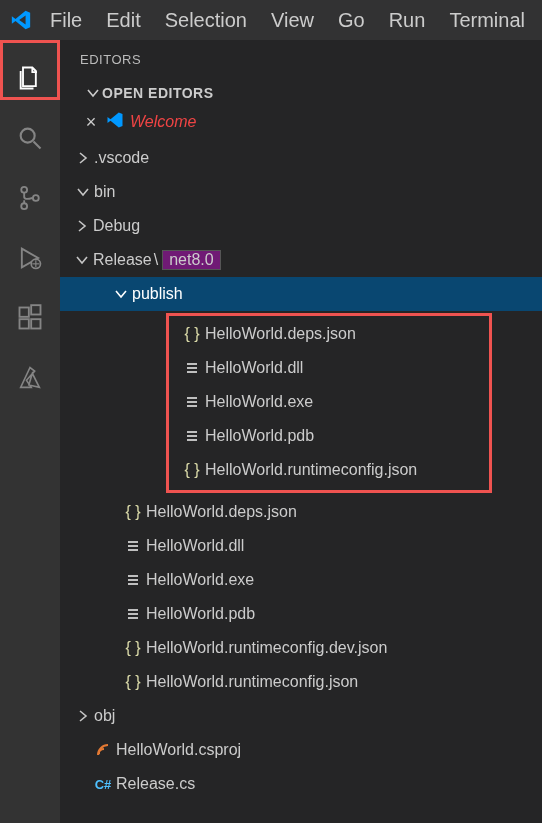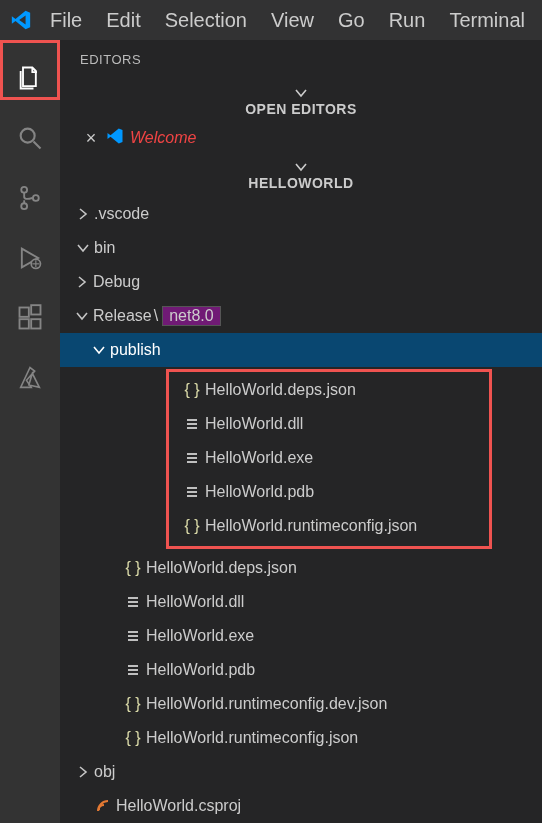--- a/index.html
+++ b/index.html
@@ -80,21 +80,20 @@
       letter-spacing: 0.5px;
     }
     .section-header {
       display: flex;
       align-items: center;
       padding: 4px 24px;
       font-weight: 700;
       font-size: 14px;
       letter-spacing: 0.5px;
       cursor: pointer;
-      flex-direction: column;
     }
     .section-header .chev { width: 18px; display: inline-flex; justify-content: center; }
     .editor-item {
       display: flex;
       align-items: center;
       padding: 6px 0 6px 22px;
       gap: 6px;
     }
     .editor-item .close { color: #cccccc; font-size: 18px; width: 18px; text-align:center; }
     .editor-item .label { font-style: italic; color: #ef4444; }
@@ -108,21 +107,21 @@
       cursor: pointer;
       text-align: right;
     }
     .row.selected { background: #094771; }
     .row .chev { width: 18px; display:inline-flex; justify-content:center; color:#c5c5c5; }
     .row .chev.hidden { visibility: hidden; }
     .row .icon { width: 22px; display:inline-flex; justify-content:center; align-items:center; }
     .row .label { padding-left: 2px; }
     .indent-0{padding-left:14px}
     .indent-1{padding-left:13px}
-    .indent-2{padding-left:30px}
+    .indent-2{padding-left:52px}
     .indent-3{padding-left:62px}
     .path-badge {
       border: 1px solid #555;
       background: #701a75;
       padding: 0 6px;
       margin-left: 2px;
       font-size: 16px;
     }
     .red-box {
       margin: 2px 8px 2px 106px;
@@ -214,28 +213,20 @@
       <span>OPEN EDITORS</span>
     </div>
     <div class="editor-item">
       <span class="close">×</span>
       <span><svg viewBox="0 0 24 24" width="18" height="18">
             <path fill="#0098ff" d="M17 2 L22 4 L22 20 L17 22 L6 13 L2 16 L2 8 L6 11 Z"></path>
           </svg></span>
       <span class="label">Welcome</span>
     </div>
 
-    <div class="section-header">
-      <span class="chev">
-          <svg viewBox="0 0 16 16">
-            <path d="M3 5l5 6 5-6" fill="none" stroke="currentColor" stroke-width="1.6"></path>
-          </svg>
-        </span>
-      <span>HELLOWORLD</span>
-    </div>
 
     <div class="tree">
       <div class="row indent-0">
         <span class="chev">
             <svg viewBox="0 0 16 16">
               <path d="M5 3l6 5-6 5" fill="none" stroke="currentColor" stroke-width="1.6"></path>
             </svg>
           </span>
         <span class="label">.vscode</span>
       </div>

